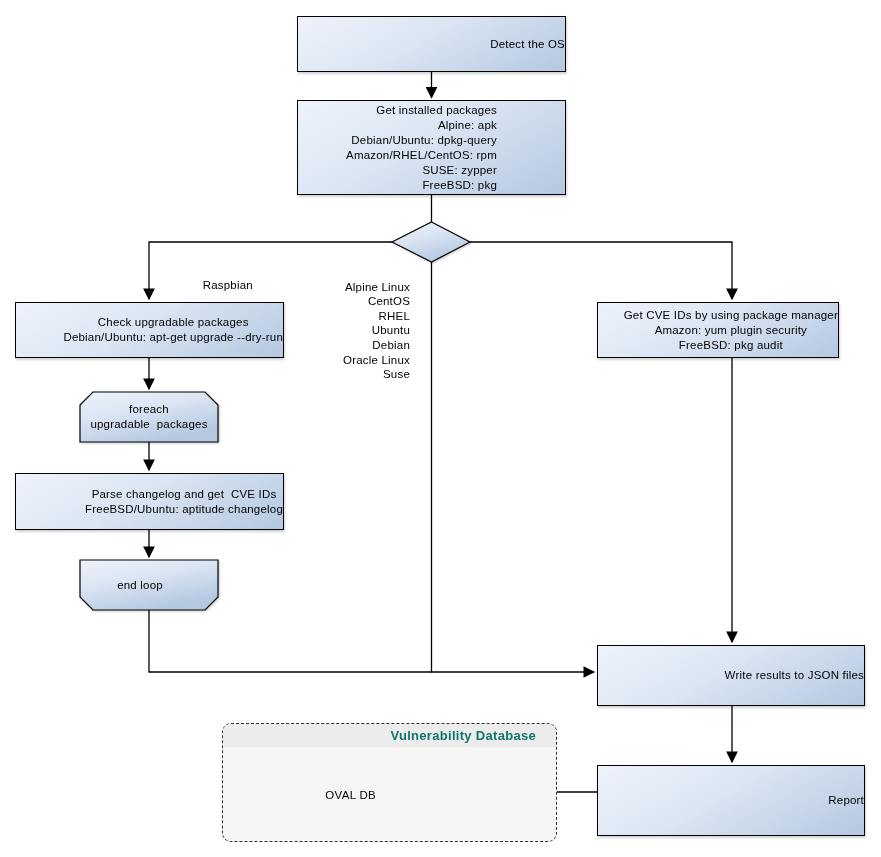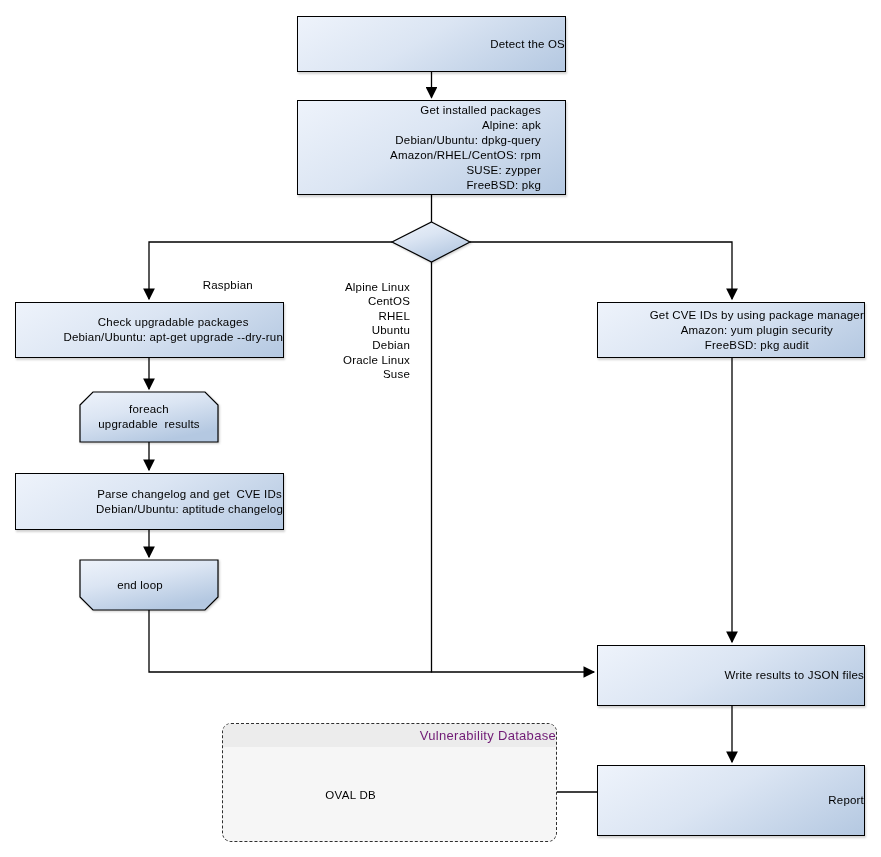--- a/index.html
+++ b/index.html
@@ -12,40 +12,40 @@
   .shape{stroke:#000;stroke-width:1.2;filter:drop-shadow(1px 1.5px 1px rgba(0,0,0,0.22));}
   .node{
     position:absolute;z-index:2;box-sizing:border-box;
     background:linear-gradient(150deg,#eef3fb 0%,#dbe5f3 45%,#b4c8e1 100%);
     border:1px solid #000;
     box-shadow:1px 2px 2px rgba(0,0,0,0.18);
     display:flex;align-items:center;justify-content:flex-end;
     font-size:11.5px;line-height:15px;letter-spacing:0.2px;
     text-align:center;white-space:pre-wrap;
   }
-  .node.align-right{justify-content:flex-end;text-align:right;padding-right:24px;}
+  .node.align-right{justify-content:flex-end;text-align:right;padding-right:68px;}
   .overlay-label{
     position:absolute;z-index:3;display:flex;align-items:center;justify-content:center;
     font-size:11.5px;line-height:15px;letter-spacing:0.2px;text-align:center;white-space:pre-wrap;
   }
   .edge-label{
     position:absolute;z-index:2;font-size:11.5px;line-height:14.6px;letter-spacing:0.2px;
     white-space:pre-wrap;
   }
   .edge-label.center{text-align:center;}
   .edge-label.right{text-align:right;}
   #vuln-group{
     position:absolute;left:222px;top:723px;width:335px;height:119px;z-index:1;
     box-sizing:border-box;background:#f6f6f6;border:1.4px dashed #2f2f2f;border-radius:9px;
   }
   #vuln-group .group-header{
     position:absolute;left:0;top:0;right:0;height:23px;
     background:#ececec;border-radius:8px 8px 0 0;
     display:flex;align-items:center;justify-content:flex-end;
-    font-size:13px;letter-spacing:0.3px;color:#701a75;padding-right:0;box-sizing:border-box;
+    font-size:13px;letter-spacing:0.3px;color:#0f766e;padding-right:20px;box-sizing:border-box;font-weight:bold;
   }
   .cyl-label{
     position:absolute;z-index:3;display:flex;align-items:center;justify-content:center;
     font-size:11.5px;letter-spacing:0.3px;text-align:center;
   }
 </style>
 </head>
 <body>
 
 <div id="canvas">
@@ -115,40 +115,40 @@
 FreeBSD: pkg</span>
   </div>
 
   <div class="node" style="left:15px;top:302px;width:269px;height:56px;">
     <span>Check upgradable packages
 Debian/Ubuntu: apt-get upgrade --dry-run</span>
   </div>
 
   <div class="node" style="left:15px;top:473px;width:269px;height:57px;">
     <span>Parse changelog and get  CVE IDs
-Debian/Ubuntu: aptitude changelog</span>
+FreeBSD/Ubuntu: aptitude changelog</span>
   </div>
 
-  <div class="node" style="left:597px;top:302px;width:268px;height:56px;">
+  <div class="node" style="left:597px;top:302px;width:242px;height:56px;">
     <span>Get CVE IDs by using package manager
 Amazon: yum plugin security
 FreeBSD: pkg audit</span>
   </div>
 
   <div class="node" style="left:597px;top:645px;width:268px;height:61px;">
     <span>Write results to JSON files</span>
   </div>
 
   <div class="node" style="left:597px;top:765px;width:268px;height:71px;">
     <span>Report</span>
   </div>
 
   <div class="overlay-label" style="left:80px;top:392px;width:138px;height:50px;">
     <span>foreach
-upgradable  results</span>
+upgradable  packages</span>
   </div>
 
   <div class="overlay-label" style="left:80px;top:560px;width:120px;height:50px;">
     <span>end loop</span>
   </div>
 
   <div class="edge-label center" style="left:171px;top:263px;width:100px;">
     <span>Raspbian</span>
   </div>
 

